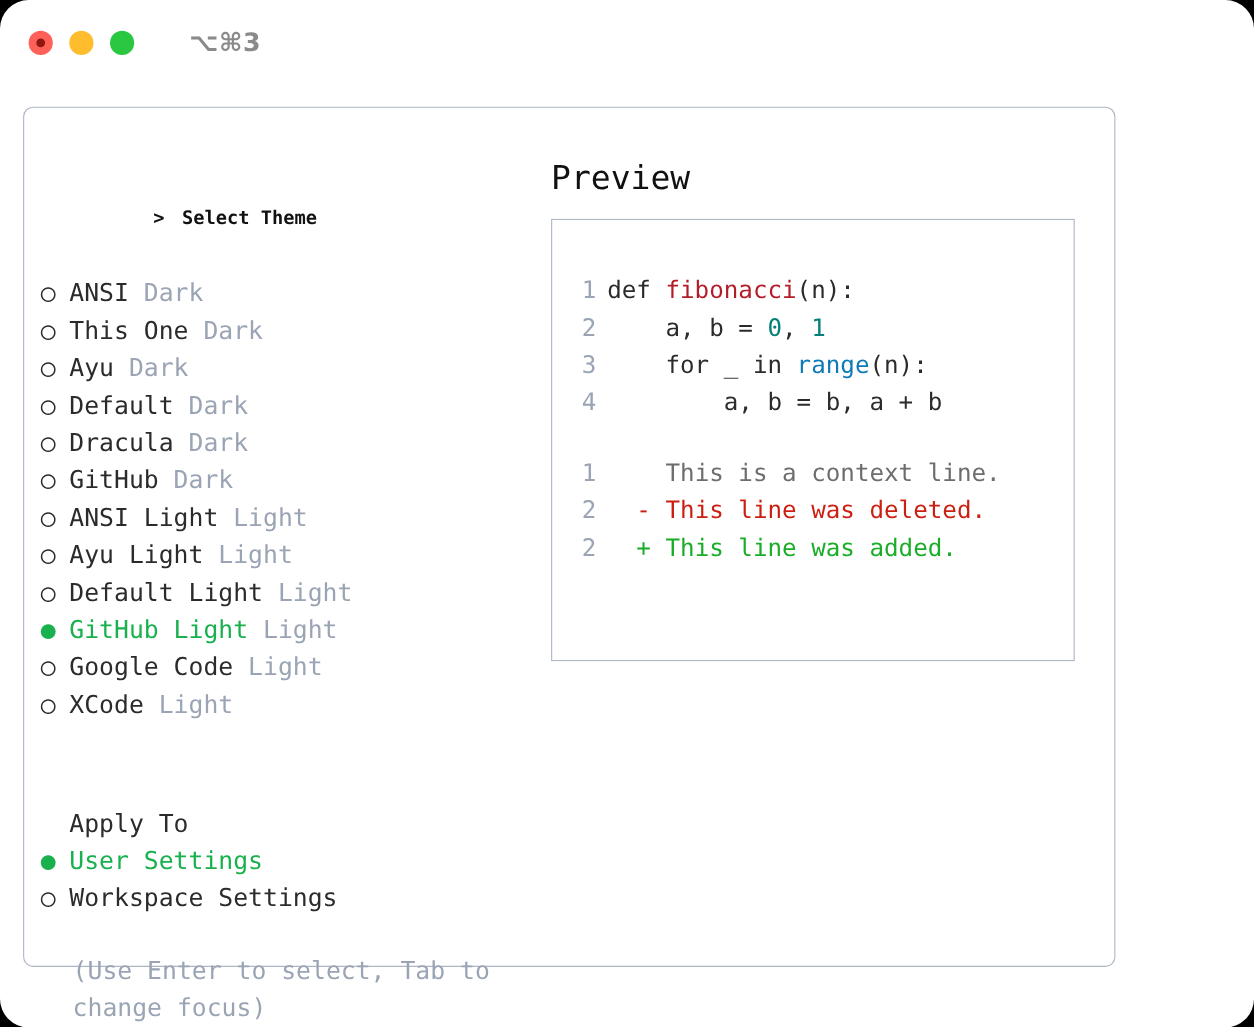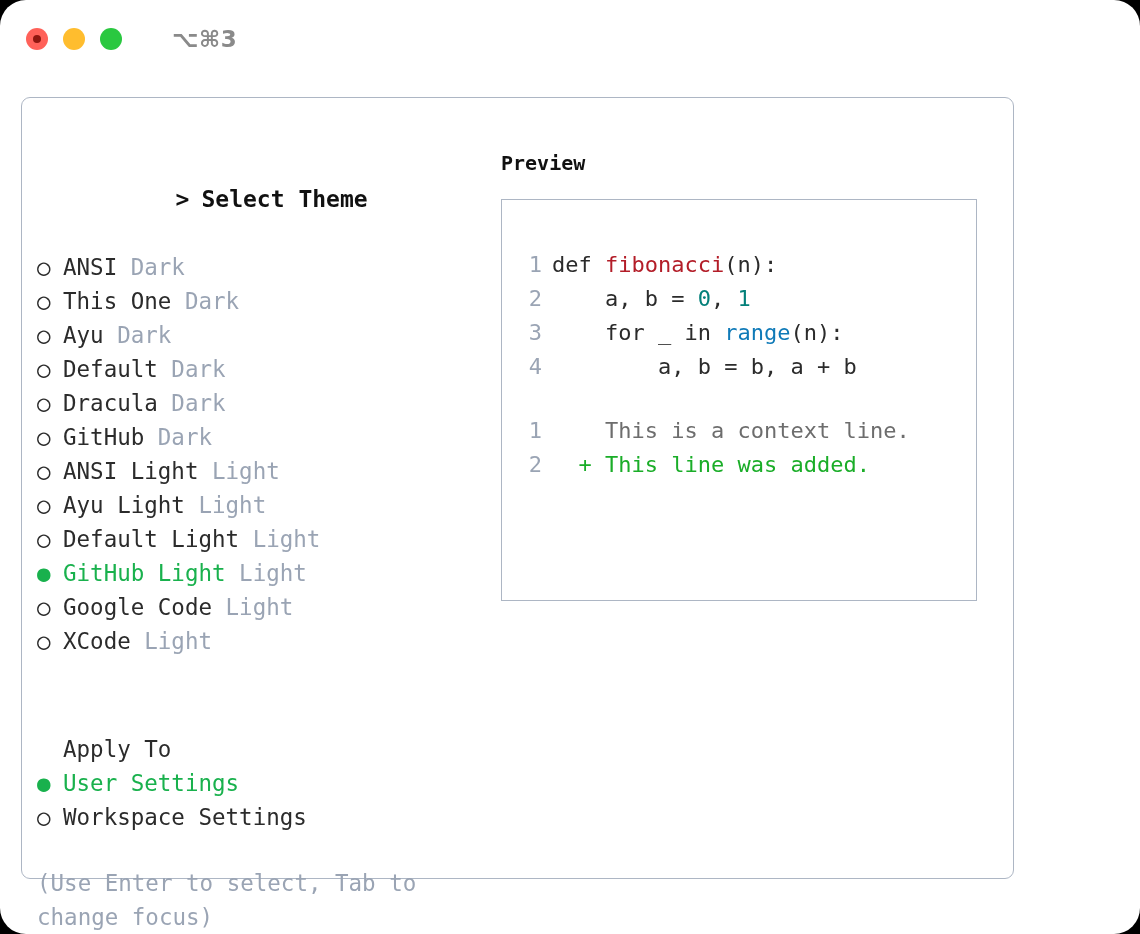--- a/index.html
+++ b/index.html
@@ -112,21 +112,21 @@
   }
   .row .prompt {
     display: inline-block;
     width: 26px;
     color: #111111;
     font-weight: bold;
   }
   .header-row {
     font-weight: bold;
     color: #111111;
-    font-size: 23px;
+    font-size: 17px;
   }
   .bullet {
     display: inline-block;
     width: 26px;
     color: #2b2b2b;
   }
   .bullet.filled { color: #19b14d; }
   .row.selected .label { color: #19b14d; margin-top: 24px; }
   .variant {
     color: #9aa4b4;
@@ -139,34 +139,35 @@
     padding-left: 26px;
     margin-top: 40px;
   }
   .spacer { height: 34px; }
   .hint {
     margin-top: 32px;
     font-size: 22.5px;
     line-height: 34px;
     color: #9aa4b4;
     width: 420px;
+    margin-left: 29px;
   }
 
   
   .right-col {
     position: absolute;
     left: 479px;
     top: 50px;
     width: 500px;
   }
   .preview-title {
-    font-size: 20px;
+    font-size: 30px;
     line-height: 30px;
     color: #111111;
-    font-weight: bold;
+    font-weight: normal;
     margin-bottom: 21px;
   }
   .preview-box {
     width: 476px;
     height: 402px;
     border: 1.5px solid #adb6c4;
     box-sizing: border-box;
     background: #ffffff;
     padding: 48px 0 0 18px;
   }
@@ -250,20 +251,21 @@
         <div class="preview-box">
           <div id="preview-code">
               <div class="code-line"><span class="ln">1</span><span class="tok-plain">def </span><span class="tok-fn">fibonacci</span><span class="tok-plain">(n):</span></div>
               <div class="code-line"><span class="ln">2</span><span class="tok-plain">    a, b = </span><span class="tok-num">0</span><span class="tok-plain">, </span><span class="tok-num">1</span></div>
               <div class="code-line"><span class="ln">3</span><span class="tok-plain">    for _ in </span><span class="tok-call">range</span><span class="tok-plain">(n):</span></div>
               <div class="code-line"><span class="ln">4</span><span class="tok-plain">        a, b = b, a + b</span></div>
             </div>
           <div class="blank-line"></div>
           <div id="preview-diff">
               <div class="code-line"><span class="ln">1</span><span class="diff-ctx">   </span><span class="diff-ctx"> This is a context line.</span></div>
+              <div class="code-line"><span class="ln">2</span><span class="diff-del">  -</span><span class="diff-del"> This line was deleted.</span></div>
               <div class="code-line"><span class="ln">2</span><span class="diff-add">  +</span><span class="diff-add"> This line was added.</span></div>
             </div>
         </div>
       </div>
 
     </div>
   </div>
 </div>
 
 </body></html>

